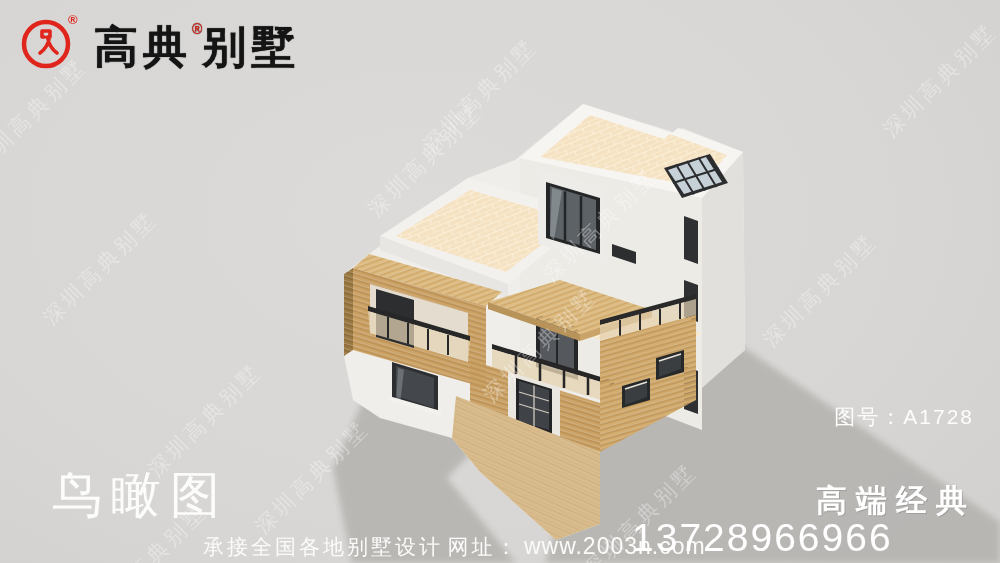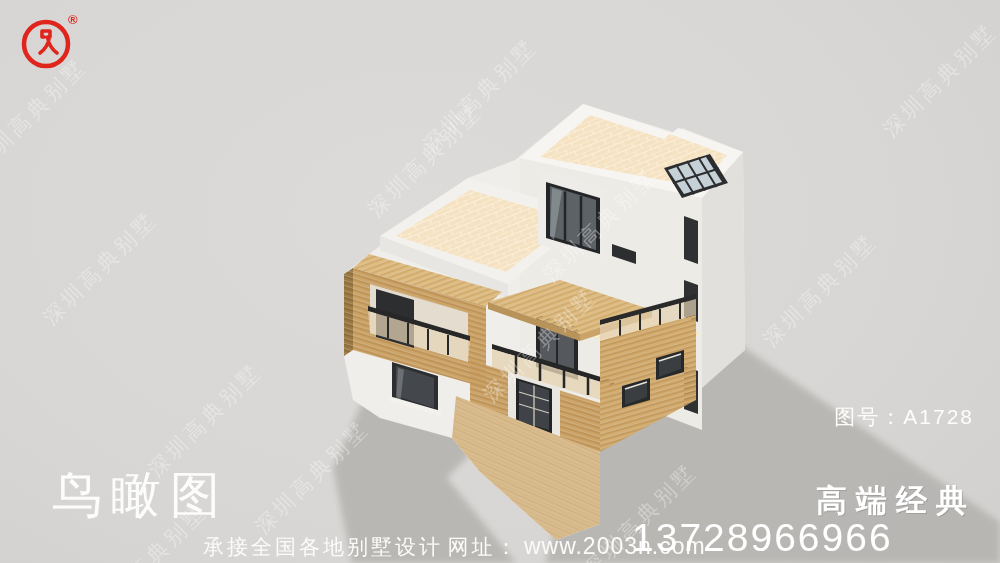--- a/index.html
+++ b/index.html
@@ -186,20 +186,21 @@
 <span class="wm" style="left:820px;top:290px;">深圳高典别墅</span>
 <span class="wm" style="left:640px;top:520px;">深圳高典别墅</span>
 <span class="wm" style="left:940px;top:80px;">深圳高典别墅</span>
 
 <div class="abs logo">
   <svg width="68" height="68" viewBox="0 0 68 68">
     <circle cx="30" cy="36" r="22" fill="none" stroke="#e0251c" stroke-width="4.5"></circle>
     <path d="M26,23 h8 v6 h-2.5 c1,7 4,12 9.5,16 M33.5,29 c-1,7 -4,12 -9.5,16 M26,23 v6 h2.5" fill="none" stroke="#e0251c" stroke-width="3.6" stroke-linecap="round" stroke-linejoin="round"></path>
     <text x="52" y="16" font-size="13" fill="#e0251c" font-weight="700" font-family="Liberation Sans, sans-serif">®</text>
   </svg>
+  <div class="brand"><span>高典</span><sup>®</sup><span>别墅</span></div>
 </div>
 
 <div class="abs view-label">鸟瞰图</div>
 <div class="abs drawing-no">图号：A1728</div>
 <div class="abs tagline">高端经典</div>
 
 <div class="abs footer-line">
   <span class="svc">承接全国各地别墅设计</span>
   <span class="svc">网址：</span>
   <span class="url">www.2003n.com</span>

